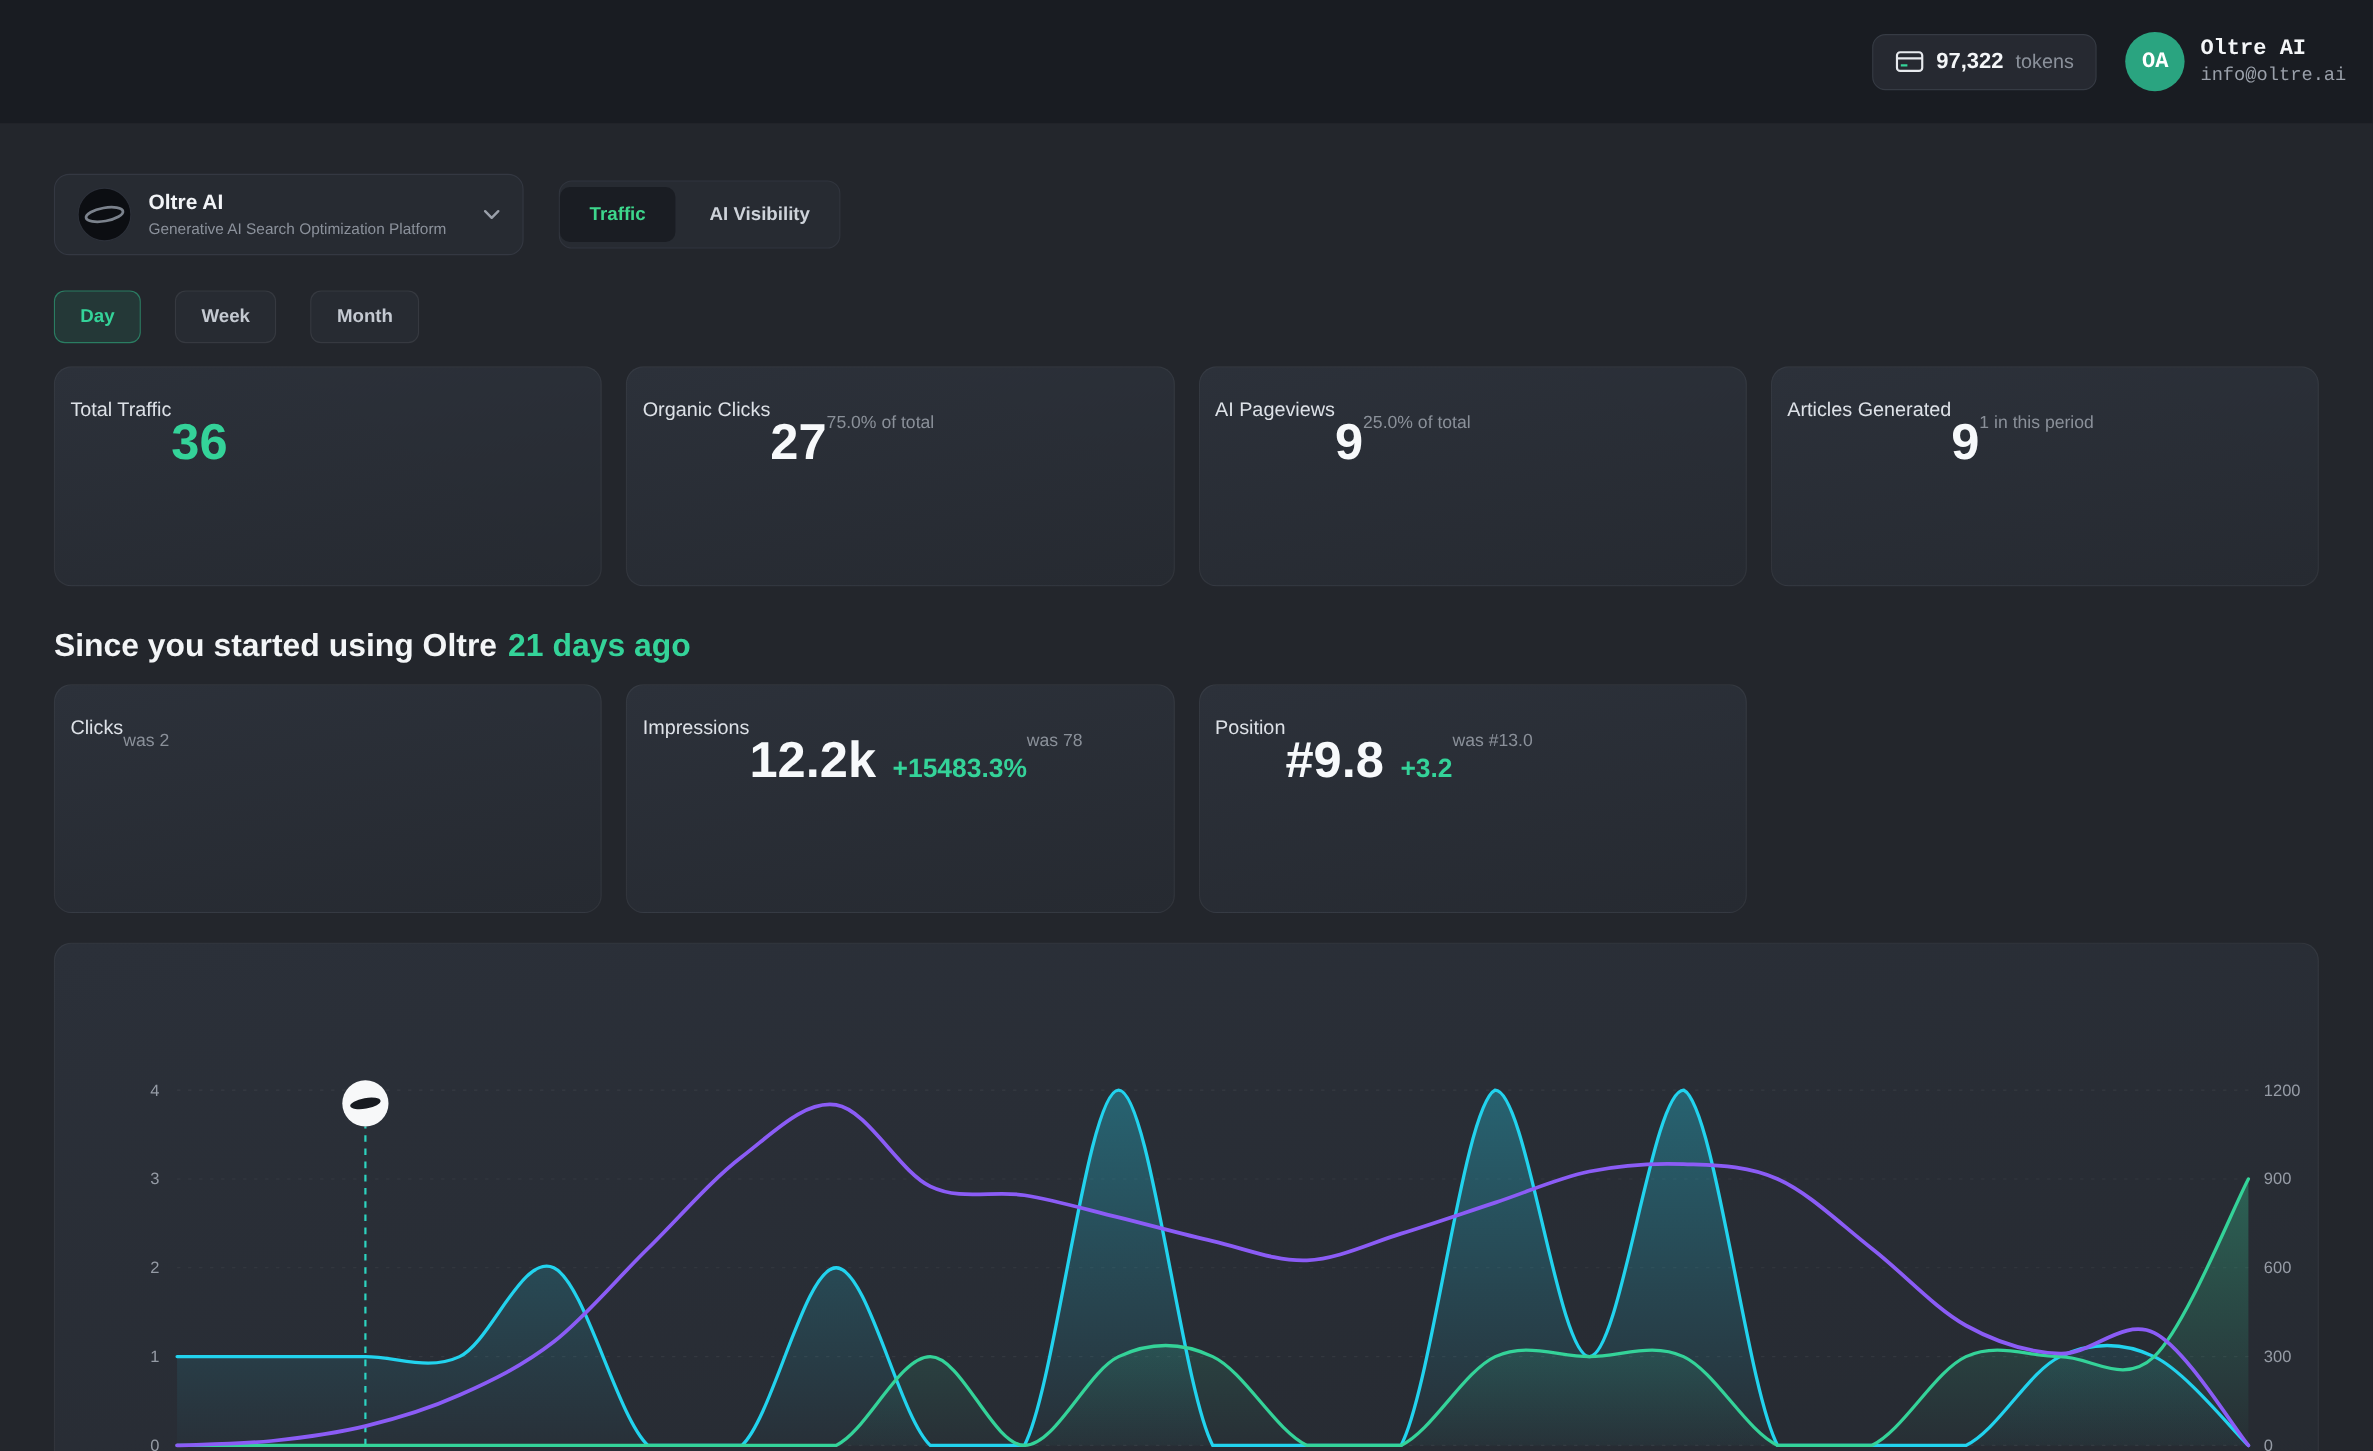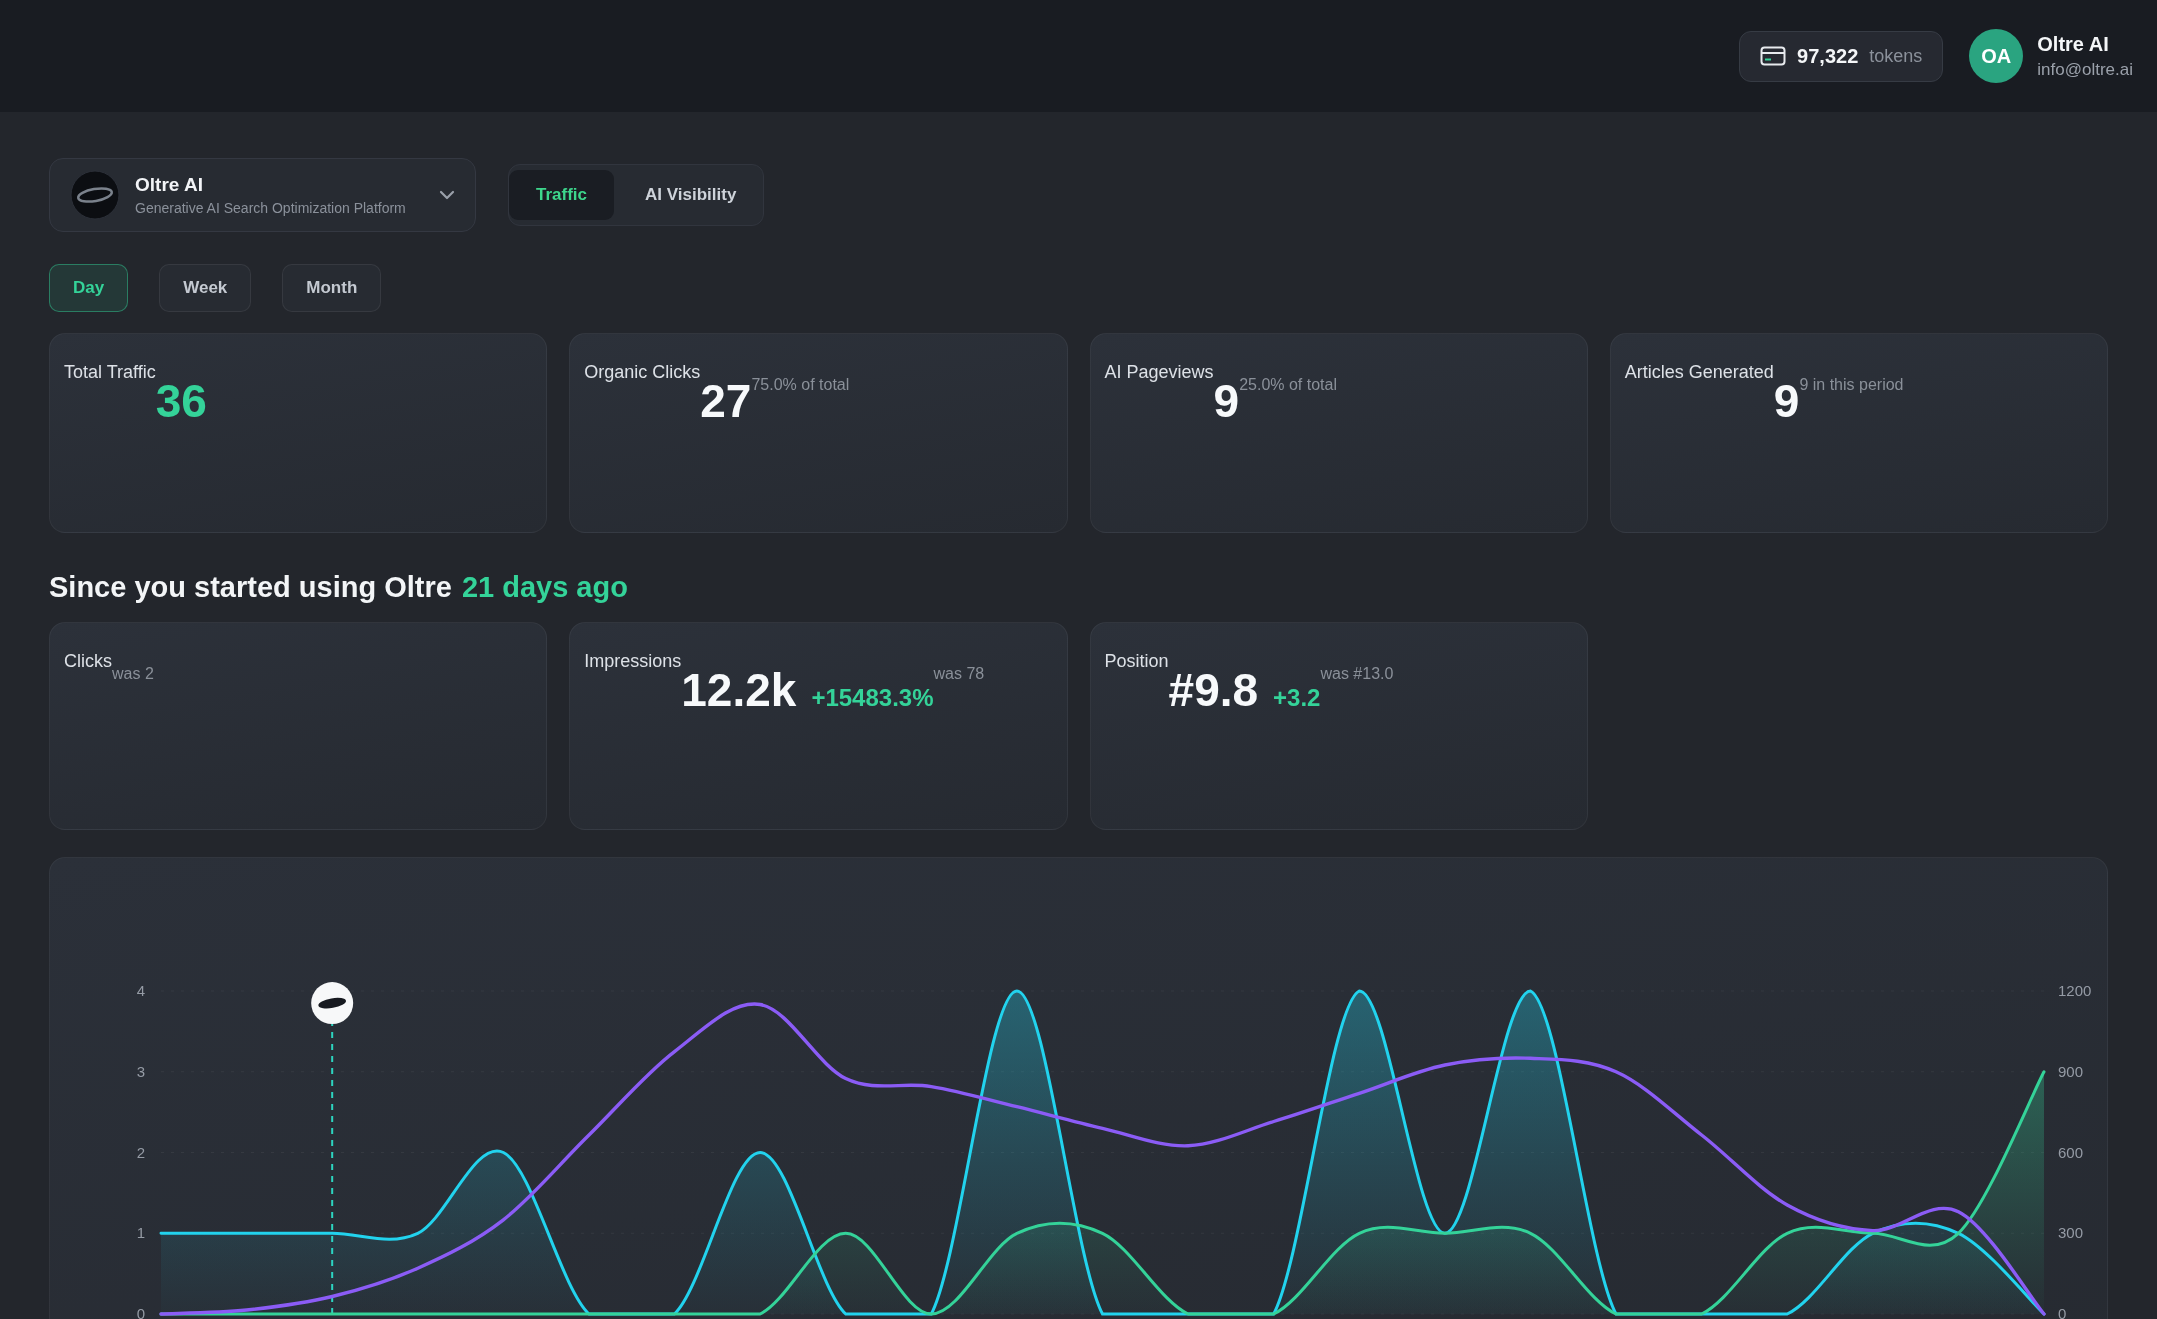--- a/index.html
+++ b/index.html
@@ -15,21 +15,21 @@
     display:flex; align-items:center; justify-content:flex-end;
     padding:0 24px; gap:26px;
   }
   .token-badge {
     display:flex; align-items:center; gap:11px;
     background:#262931; border:1px solid #363b44;
     border-radius:12px; padding:13px 20px; cursor:pointer;
   }
   .token-value { font-size:20px; font-weight:700; color:#f4f6f8; }
   .token-unit  { font-size:18px; color:#8b919b; }
-  .user-chip { display:flex; align-items:center; gap:14px; cursor:pointer; }
+  .user-chip { display:flex; align-items:center; gap:14px; cursor:pointer;font-family:Liberation Mono, monospace; }
   .avatar {
     width:54px; height:54px; border-radius:50%;
     background:#2aa480; color:#ffffff; font-size:20px; font-weight:700;
     display:flex; align-items:center; justify-content:center;
   }
   .user-name  { font-size:20px; font-weight:600; color:#f4f6f8; }
   .user-email { font-size:17px; color:#9aa0aa; margin-top:4px; }
 
   
   .content { padding:0 49px; }
@@ -172,21 +172,21 @@
     <div class="stat-card">
       <div class="stat-label">AI Pageviews</div>
       <div class="stat-value">9</div>
       <div class="stat-divider"></div>
       <div class="stat-sub">25.0% of total</div>
     </div>
     <div class="stat-card">
       <div class="stat-label">Articles Generated</div>
       <div class="stat-value">9</div>
       <div class="stat-divider"></div>
-      <div class="stat-sub">9 in this period</div>
+      <div class="stat-sub">1 in this period</div>
     </div>
   </div>
 
   <div class="section-heading">
     <span>Since you started using Oltre</span><span class="green">21 days ago</span>
   </div>
 
   <div class="since-row">
     <div class="stat-card">
       <div class="stat-label">Clicks</div>

